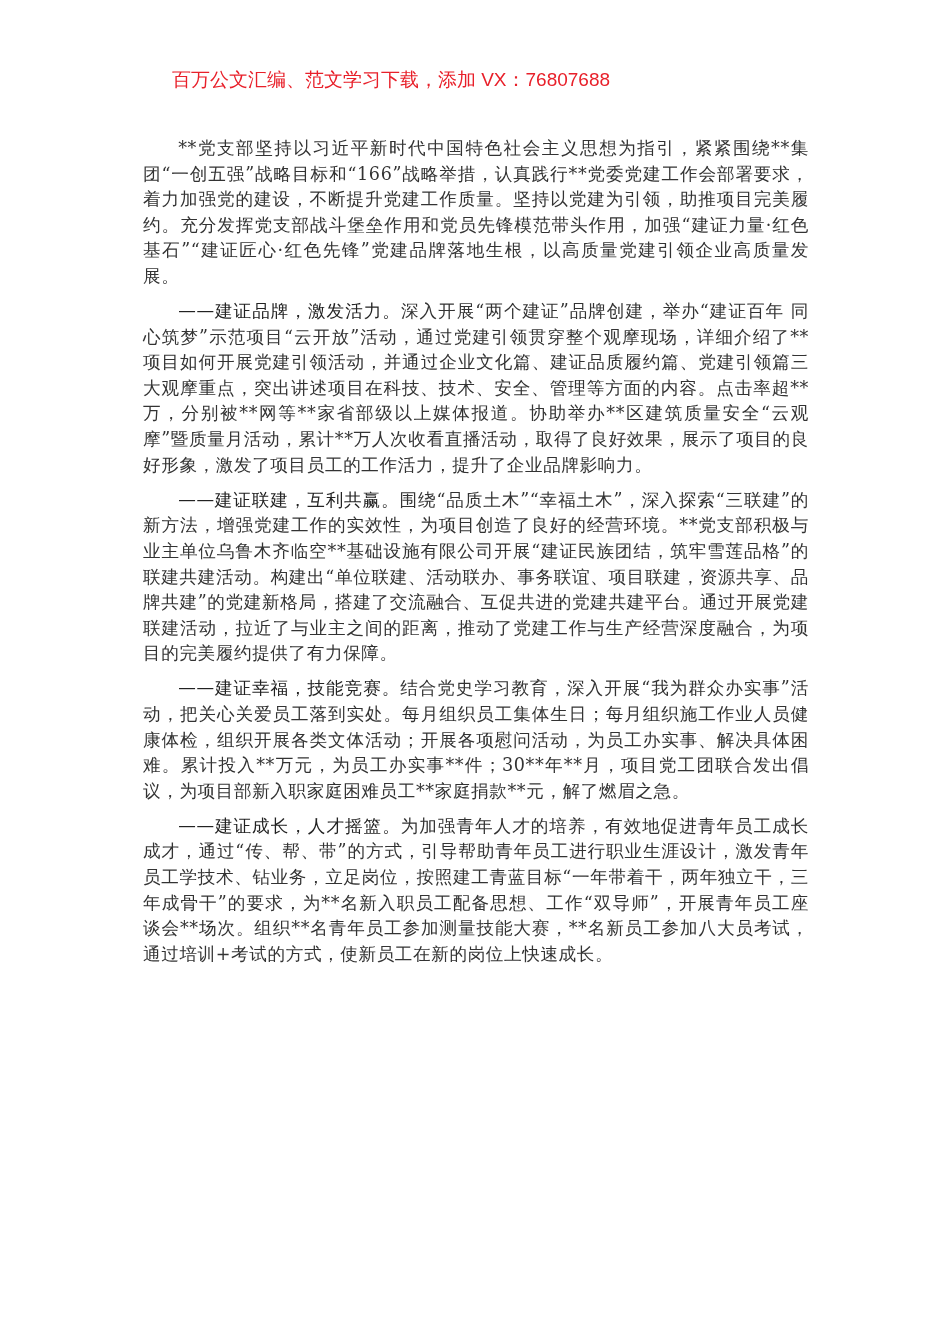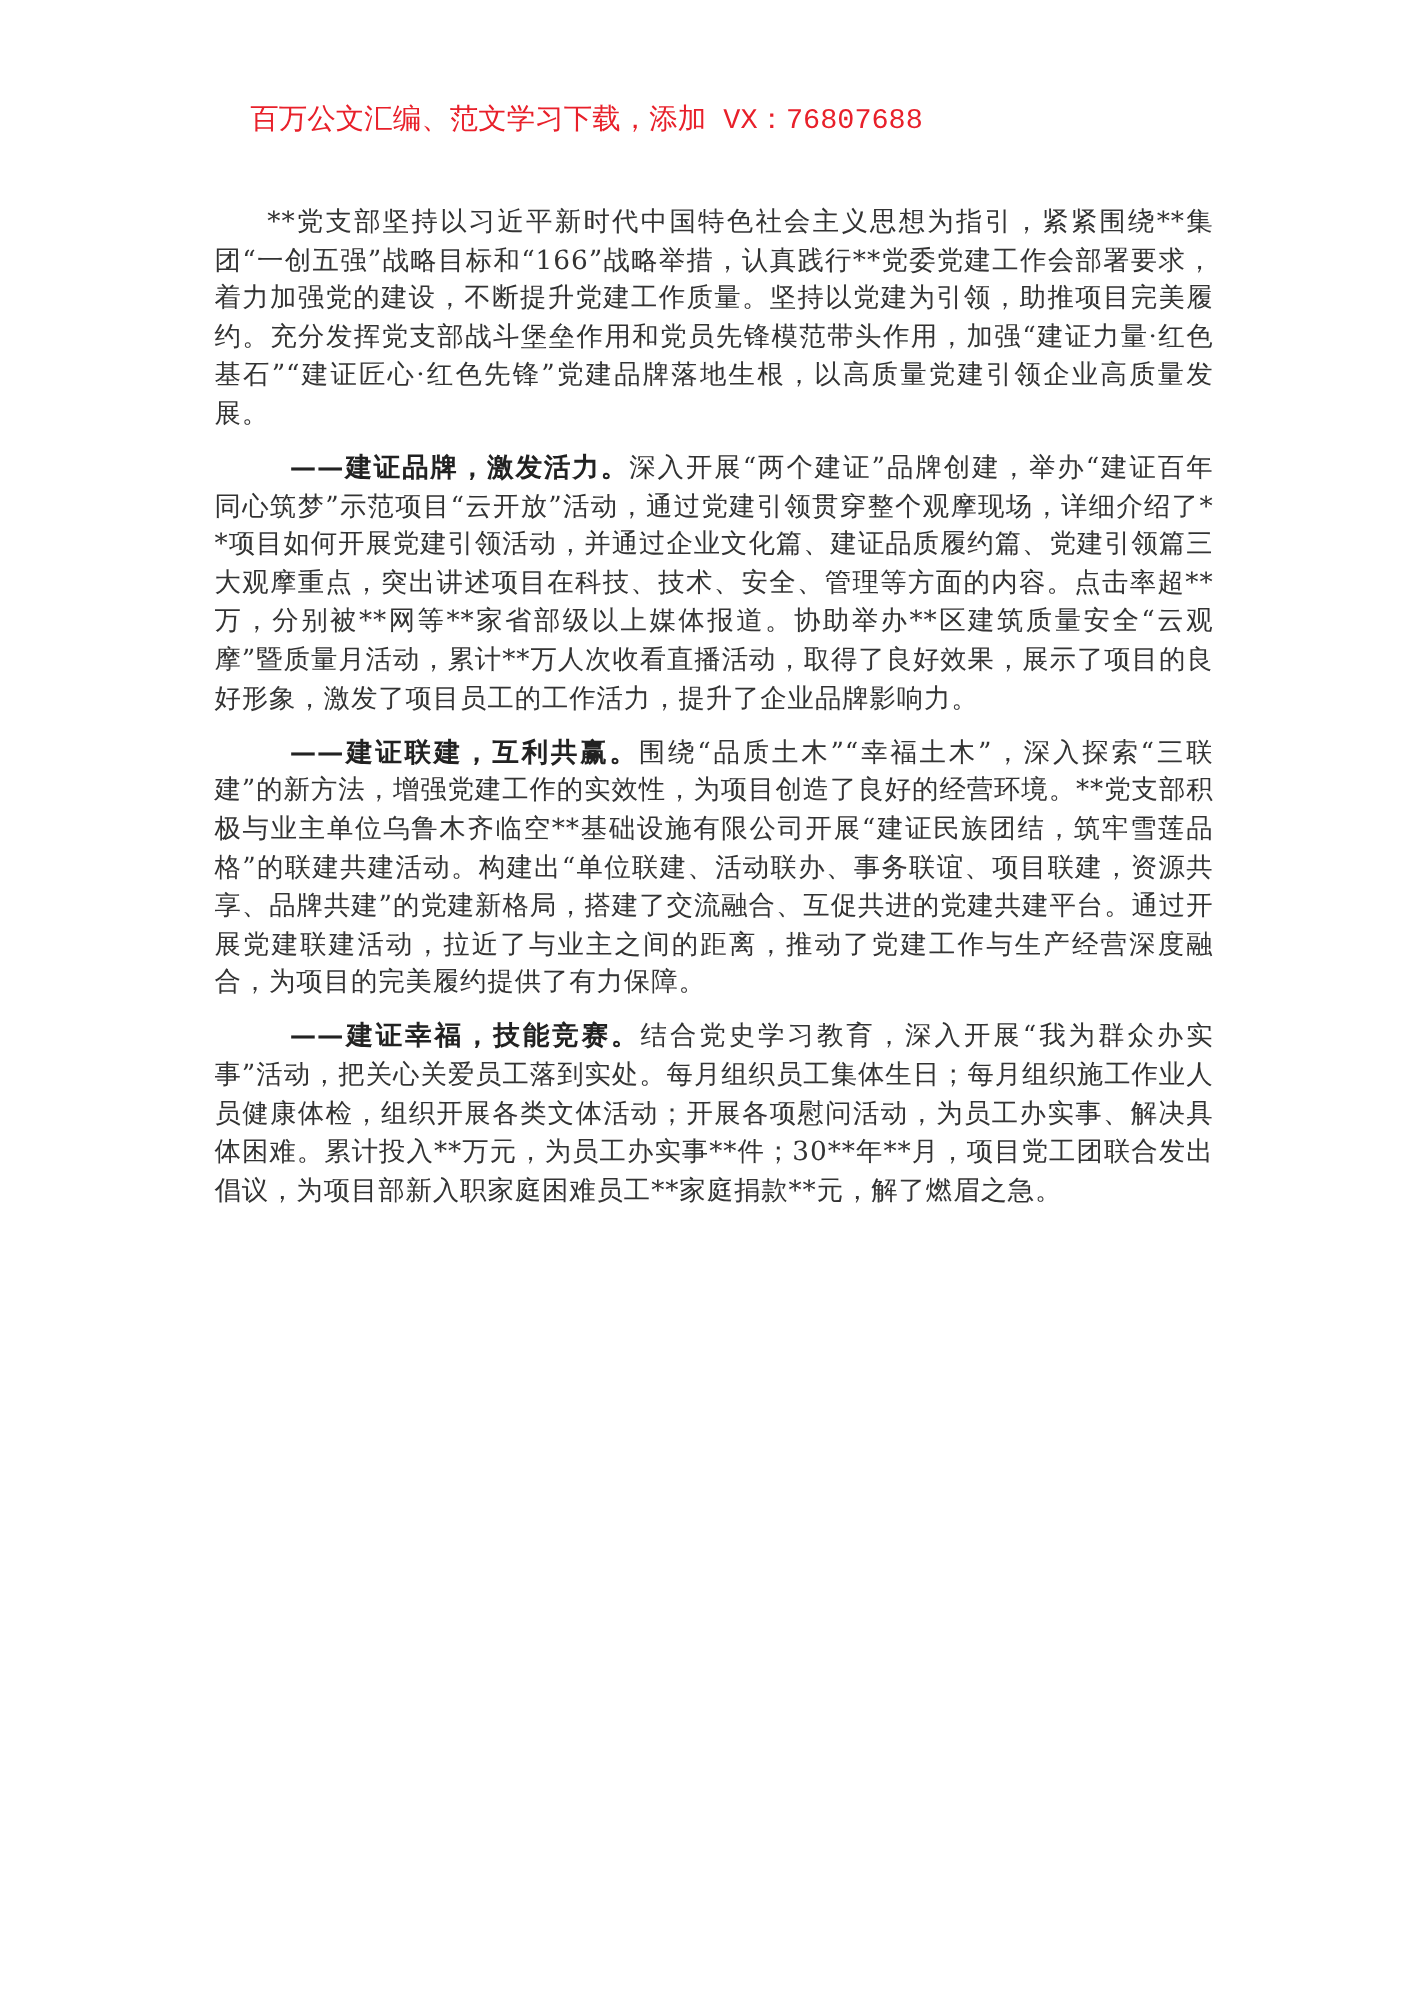--- a/index.html
+++ b/index.html
@@ -14,21 +14,21 @@
     overflow: hidden;
     font-family: "DejaVu Serif", "Liberation Serif", serif;
     color: #333333;
   }
   .header {
     position: absolute;
     top: 66px;
     left: 0;
     width: 782px;
     text-align: center;
-    font-family: Liberation Mono, monospace;
+    font-family: Liberation Sans, sans-serif;
     font-size: 19px;
     color: #e8202a;
     letter-spacing: 0px;
     line-height: 28px;
   }
   .content {
     position: absolute;
     top: 136px;
     left: 143px;
     width: 666px;
@@ -37,36 +37,38 @@
     margin: 0 0 9.5px 0;
     font-size: 17.6px;
     line-height: 25.6px;
     text-indent: 2em;
     text-align: justify;
     text-justify: inter-character;
     word-break: break-all;
     letter-spacing: 0.6px;
   }
   .para .lead {
-    font-weight: bold;
+    font-weight: normal;
     color: #222222;
-    margin-left: 15px;
   }
 </style>
 </head>
 <body>
 
 <div class="header">百万公文汇编、范文学习下载，添加 VX：76807688</div>
 
 <div class="content">
   <p class="para">
     <span>**党支部坚持以习近平新时代中国特色社会主义思想为指引，紧紧围绕**集团“一创五强”战略目标和“166”战略举措，认真践行**党委党建工作会部署要求，着力加强党的建设，不断提升党建工作质量。坚持以党建为引领，助推项目完美履约。充分发挥党支部战斗堡垒作用和党员先锋模范带头作用，加强“建证力量·红色基石”“建证匠心·红色先锋”党建品牌落地生根，以高质量党建引领企业高质量发展。</span>
   </p>
   <p class="para">
     <span class="lead">——建证品牌，激发活力。</span><span>深入开展“两个建证”品牌创建，举办“建证百年 同心筑梦”示范项目“云开放”活动，通过党建引领贯穿整个观摩现场，详细介绍了**项目如何开展党建引领活动，并通过企业文化篇、建证品质履约篇、党建引领篇三大观摩重点，突出讲述项目在科技、技术、安全、管理等方面的内容。点击率超**万，分别被**网等**家省部级以上媒体报道。协助举办**区建筑质量安全“云观摩”暨质量月活动，累计**万人次收看直播活动，取得了良好效果，展示了项目的良好形象，激发了项目员工的工作活力，提升了企业品牌影响力。</span>
   </p>
   <p class="para">
     <span class="lead">——建证联建，互利共赢。</span><span>围绕“品质土木”“幸福土木”，深入探索“三联建”的新方法，增强党建工作的实效性，为项目创造了良好的经营环境。**党支部积极与业主单位乌鲁木齐临空**基础设施有限公司开展“建证民族团结，筑牢雪莲品格”的联建共建活动。构建出“单位联建、活动联办、事务联谊、项目联建，资源共享、品牌共建”的党建新格局，搭建了交流融合、互促共进的党建共建平台。通过开展党建联建活动，拉近了与业主之间的距离，推动了党建工作与生产经营深度融合，为项目的完美履约提供了有力保障。</span>
   </p>
   <p class="para">
     <span class="lead">——建证幸福，技能竞赛。</span><span>结合党史学习教育，深入开展“我为群众办实事”活动，把关心关爱员工落到实处。每月组织员工集体生日；每月组织施工作业人员健康体检，组织开展各类文体活动；开展各项慰问活动，为员工办实事、解决具体困难。累计投入**万元，为员工办实事**件；30**年**月，项目党工团联合发出倡议，为项目部新入职家庭困难员工**家庭捐款**元，解了燃眉之急。</span>
   </p>
+  <p class="para">
+    <span class="lead">——建证成长，人才摇篮。</span><span>为加强青年人才的培养，有效地促进青年员工成长成才，通过“传、帮、带”的方式，引导帮助青年员工进行职业生涯设计，激发青年员工学技术、钻业务，立足岗位，按照建工青蓝目标“一年带着干，两年独立干，三年成骨干”的要求，为**名新入职员工配备思想、工作“双导师”，开展青年员工座谈会**场次。组织**名青年员工参加测量技能大赛，**名新员工参加八大员考试，通过培训+考试的方式，使新员工在新的岗位上快速成长。</span>
+  </p>
 </div>
 
 </body></html>

